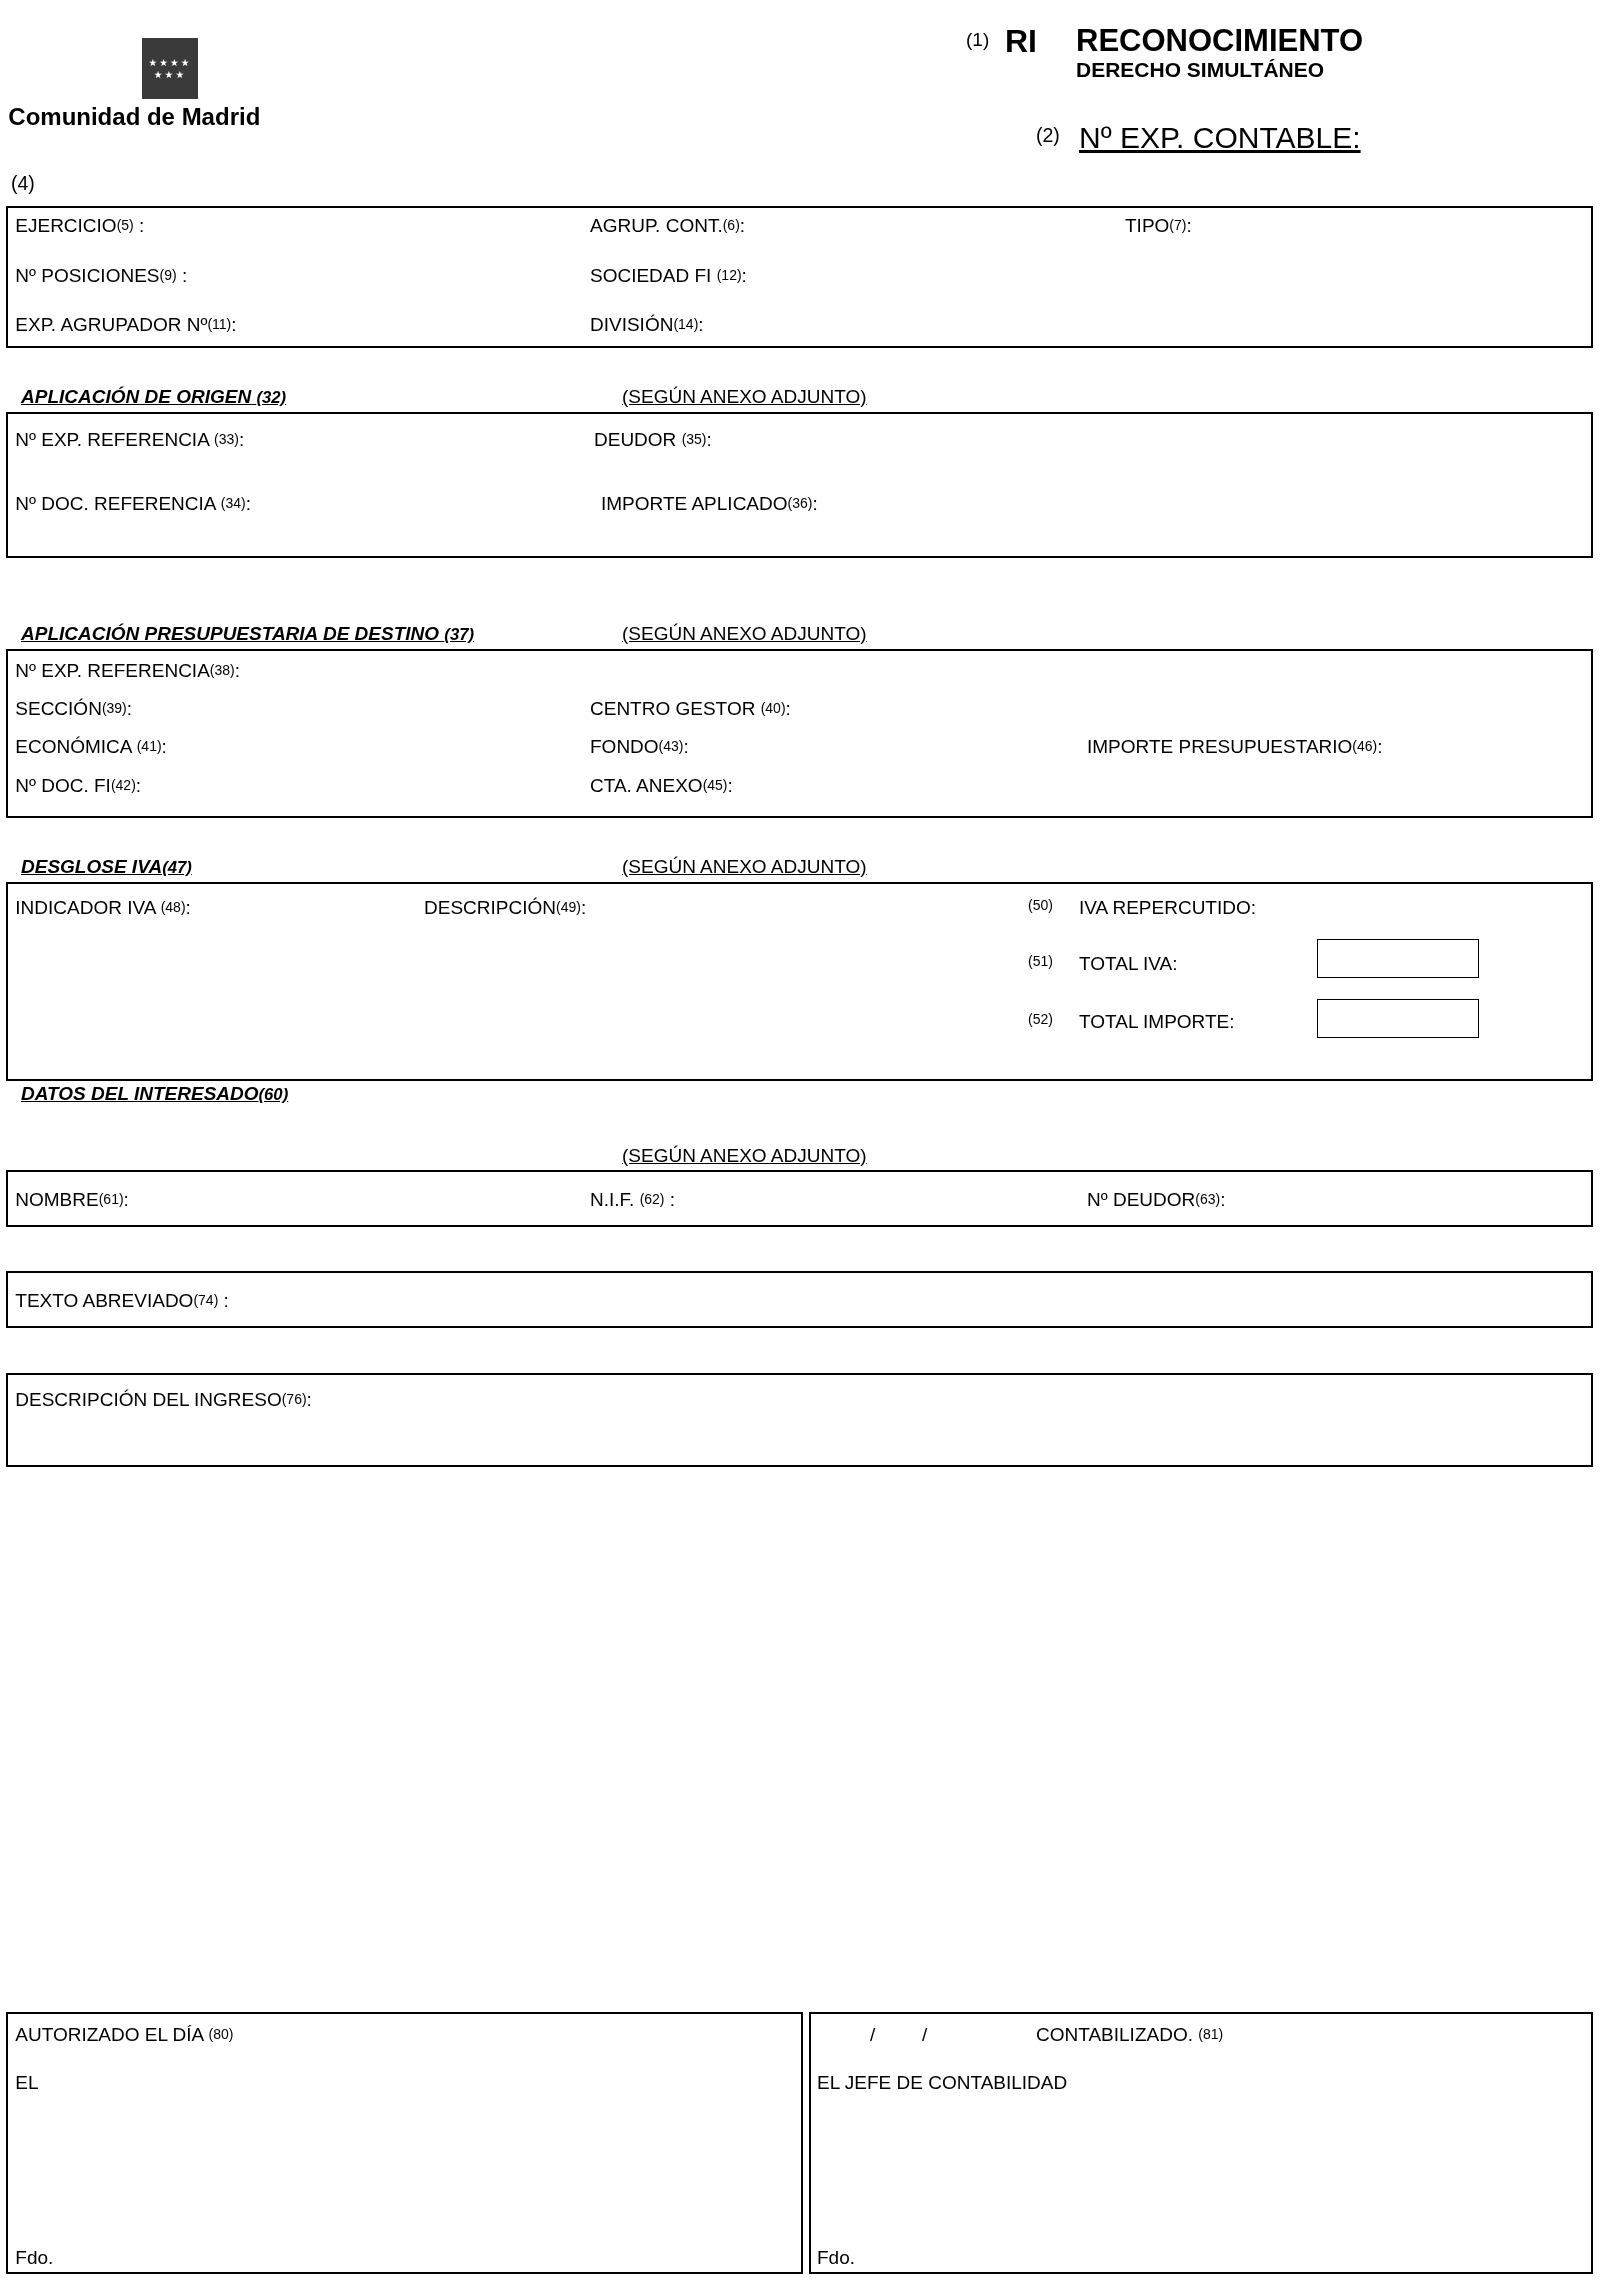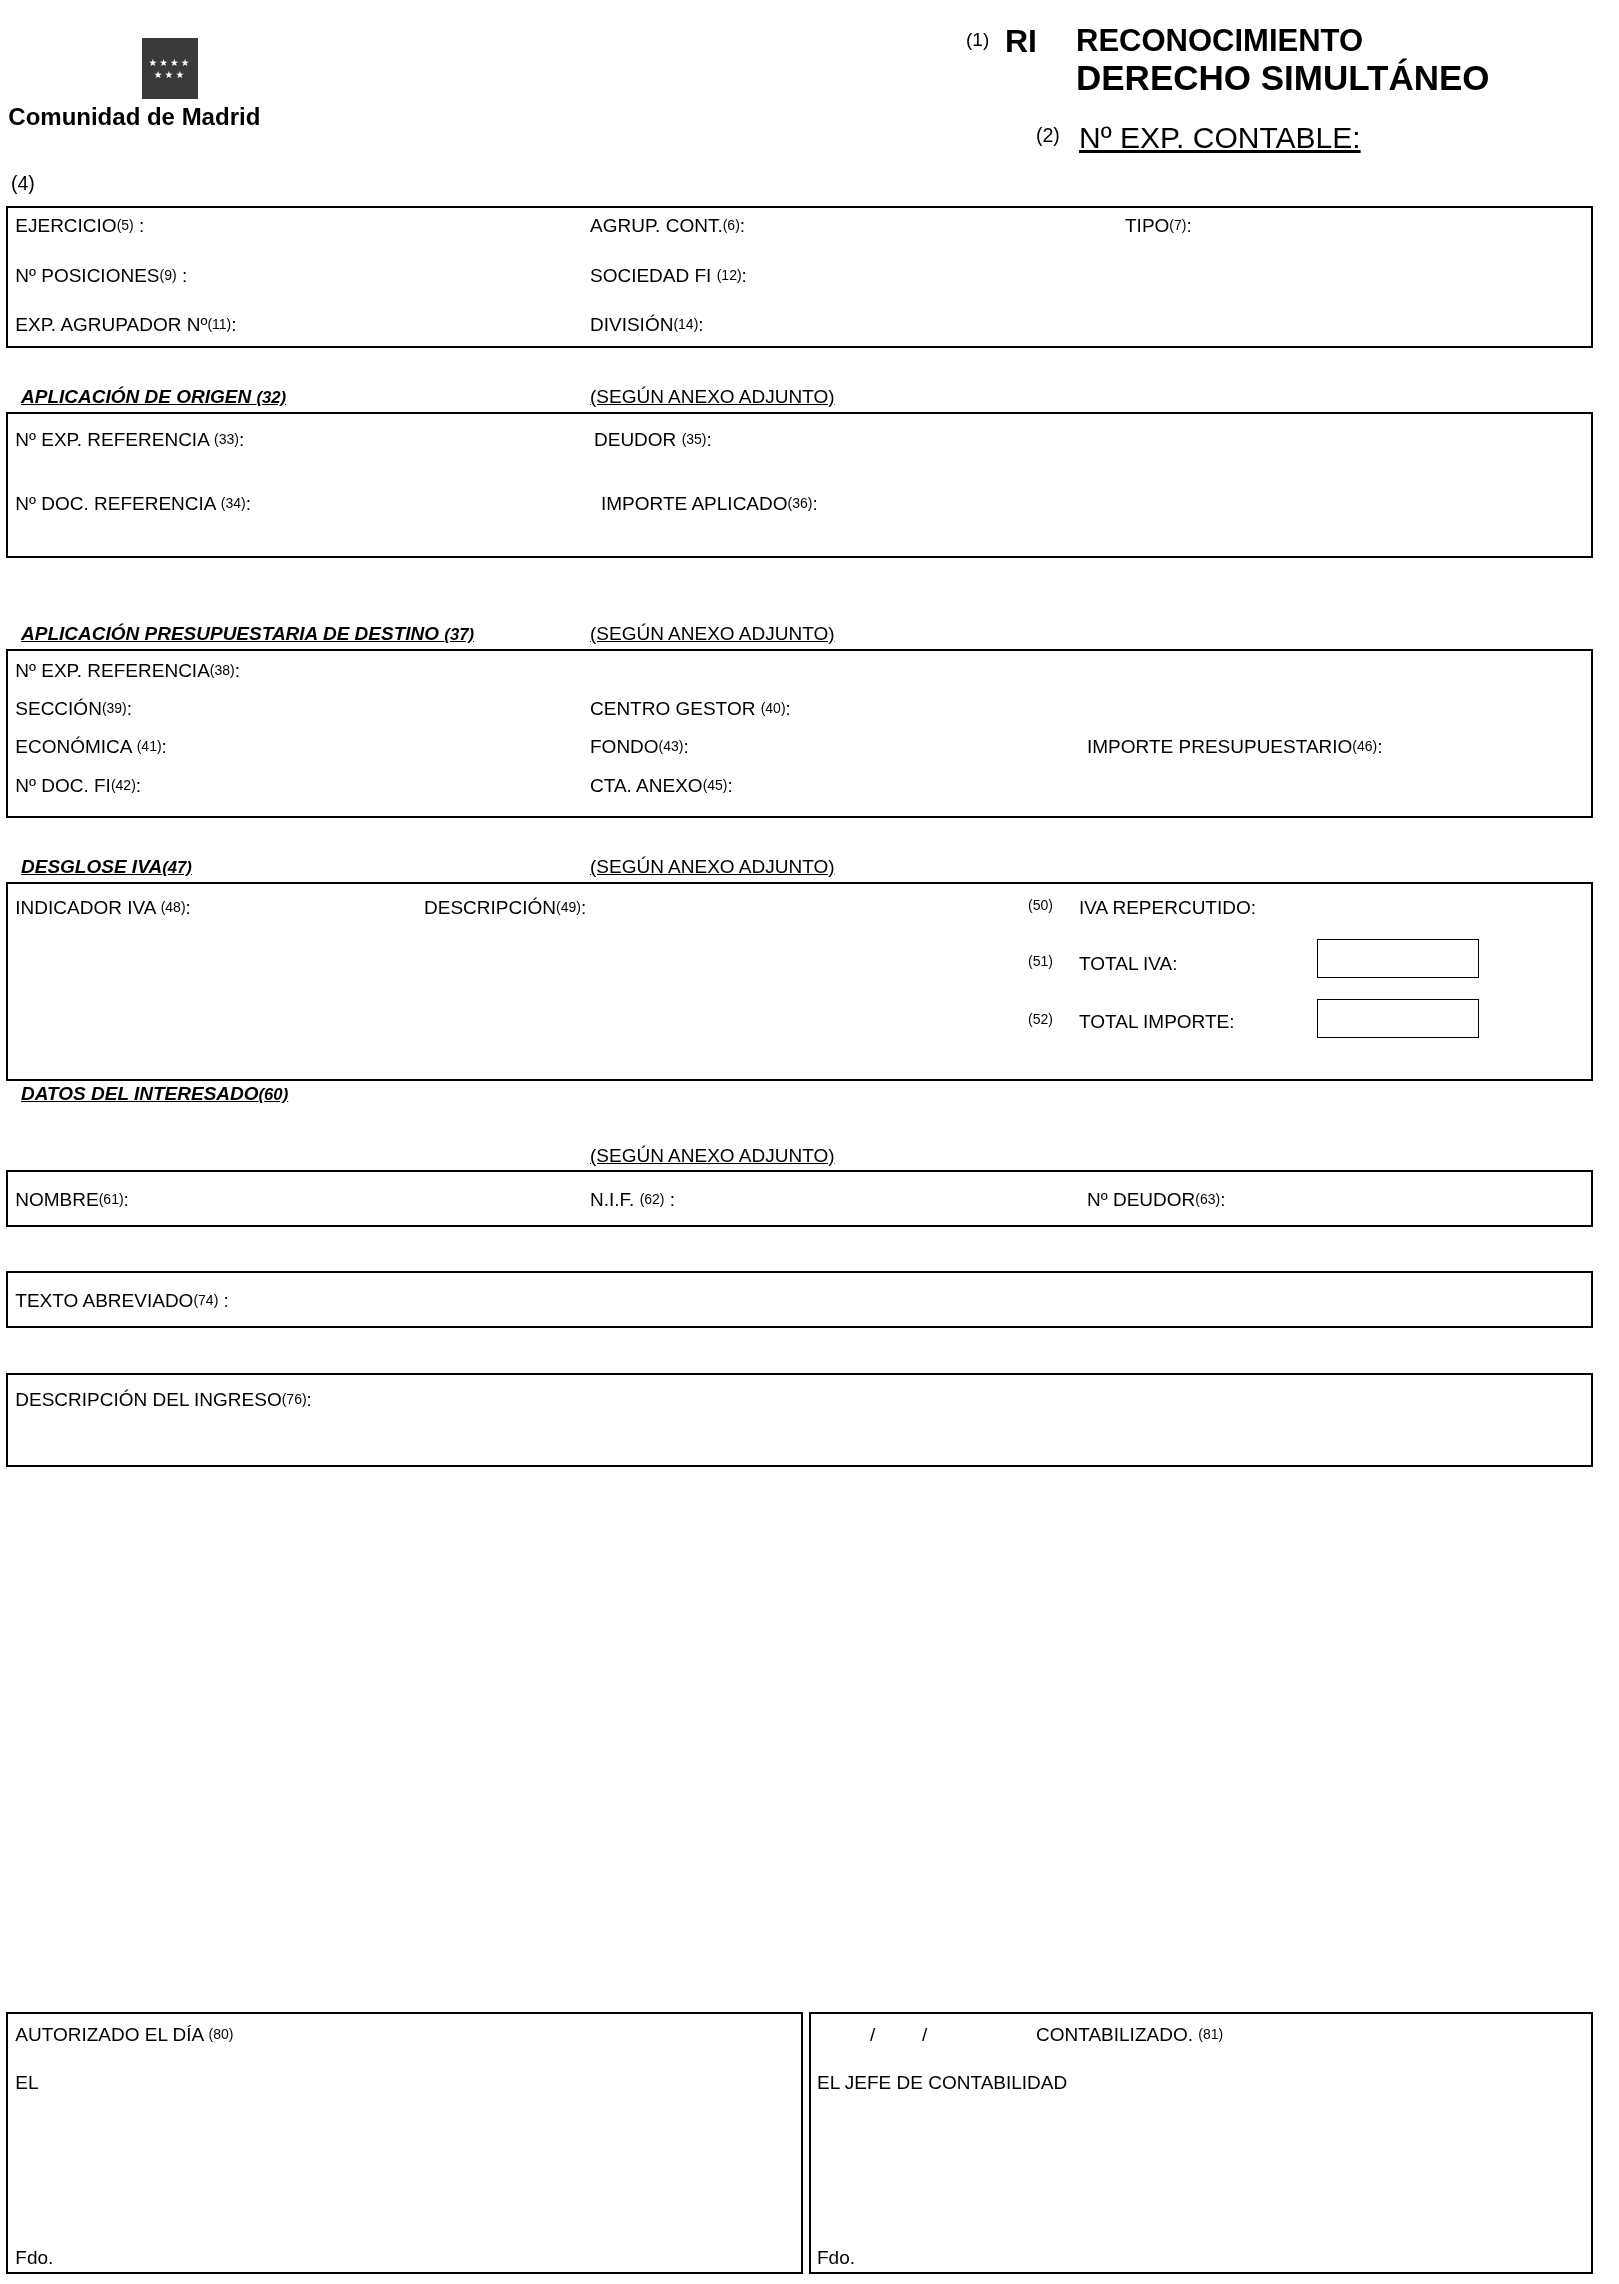--- a/index.html
+++ b/index.html
@@ -8,32 +8,32 @@
   .page {
     position:relative; width:1620px; height:2284px; background:#ffffff;
     font-family:"Liberation Sans", sans-serif; color:#000; overflow:hidden;
   }
   .box { position:absolute; border:2.1px solid #000; background:transparent; }
   .inputbox { position:absolute; border:1.4px solid #000; background:#fff; }
   .lbl { position:absolute; font-size:19px; line-height:1.15; white-space:nowrap; color:#000; }
   .ref { font-size:14px; vertical-align:2.1px; }
   .ref-h { font-size:16.7px; }
   .heading { font-weight:bold; text-decoration:underline;font-style:italic; }
-  .annex { text-decoration:underline; }
+  .annex { text-decoration:underline;margin-left:32px; }
   .flag {
     position:absolute; left:142px; top:38px; width:56px; height:61px;
     background:#3a3a3a; display:flex; flex-direction:column; align-items:center;
     justify-content:center; gap:2.1px;
   }
   .stars { color:#ffffff; font-size:9.7px; line-height:1; letter-spacing:2.1px; font-family:"DejaVu Sans", sans-serif; }
   .org { position:absolute; left:8.3px; top:103px; font-size:24px; font-weight:bold; white-space:nowrap; }
   .t-ref { position:absolute; left:966px; top:29px; font-size:19px; }
   .t-code { position:absolute; left:1005px; top:23px; font-size:32px; font-weight:bold; }
   .t-line1 { position:absolute; left:1076px; top:23px; font-size:31px; font-weight:bold; white-space:nowrap; }
-  .t-line2 { position:absolute; left:1076px; top:58px; font-size:35px; font-weight:bold; white-space:nowrap; }
+  .t-line2 { position:absolute; left:1076px; top:58px; font-size:21px; font-weight:bold; white-space:nowrap; }
   .exp-ref { position:absolute; left:1036px; top:124px; font-size:19.5px; }
   .exp-lbl { position:absolute; left:1079px; top:121px; font-size:30px; white-space:nowrap;text-decoration:underline; }
   .f4 { position:absolute; left:11px; top:172px; font-size:19.5px; }
 </style>
 </head>
 <body>
 
 <div class="page">
 
   <div class="flag">

